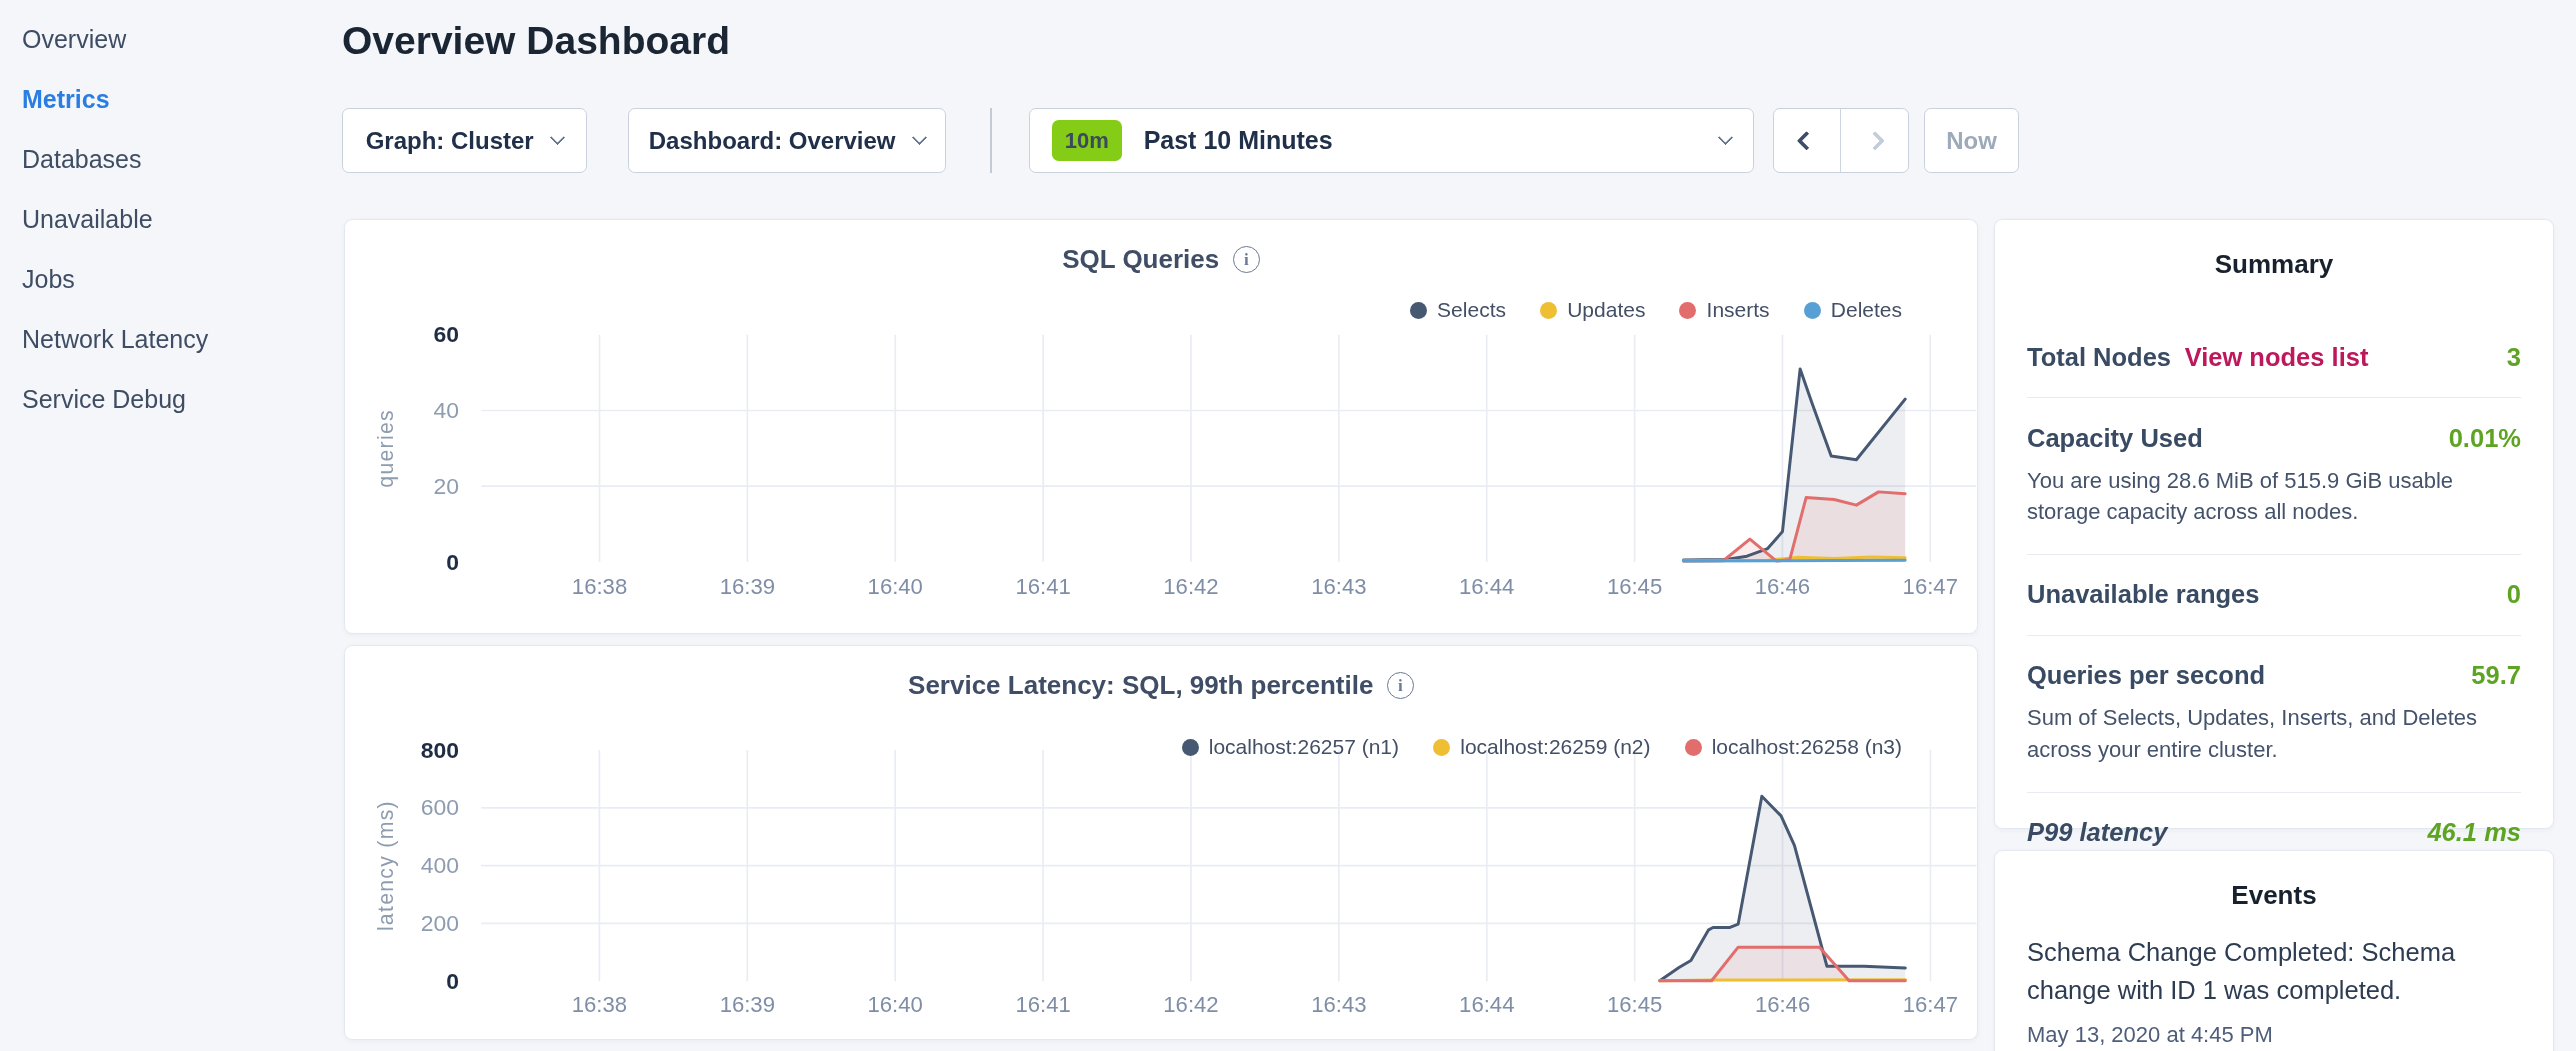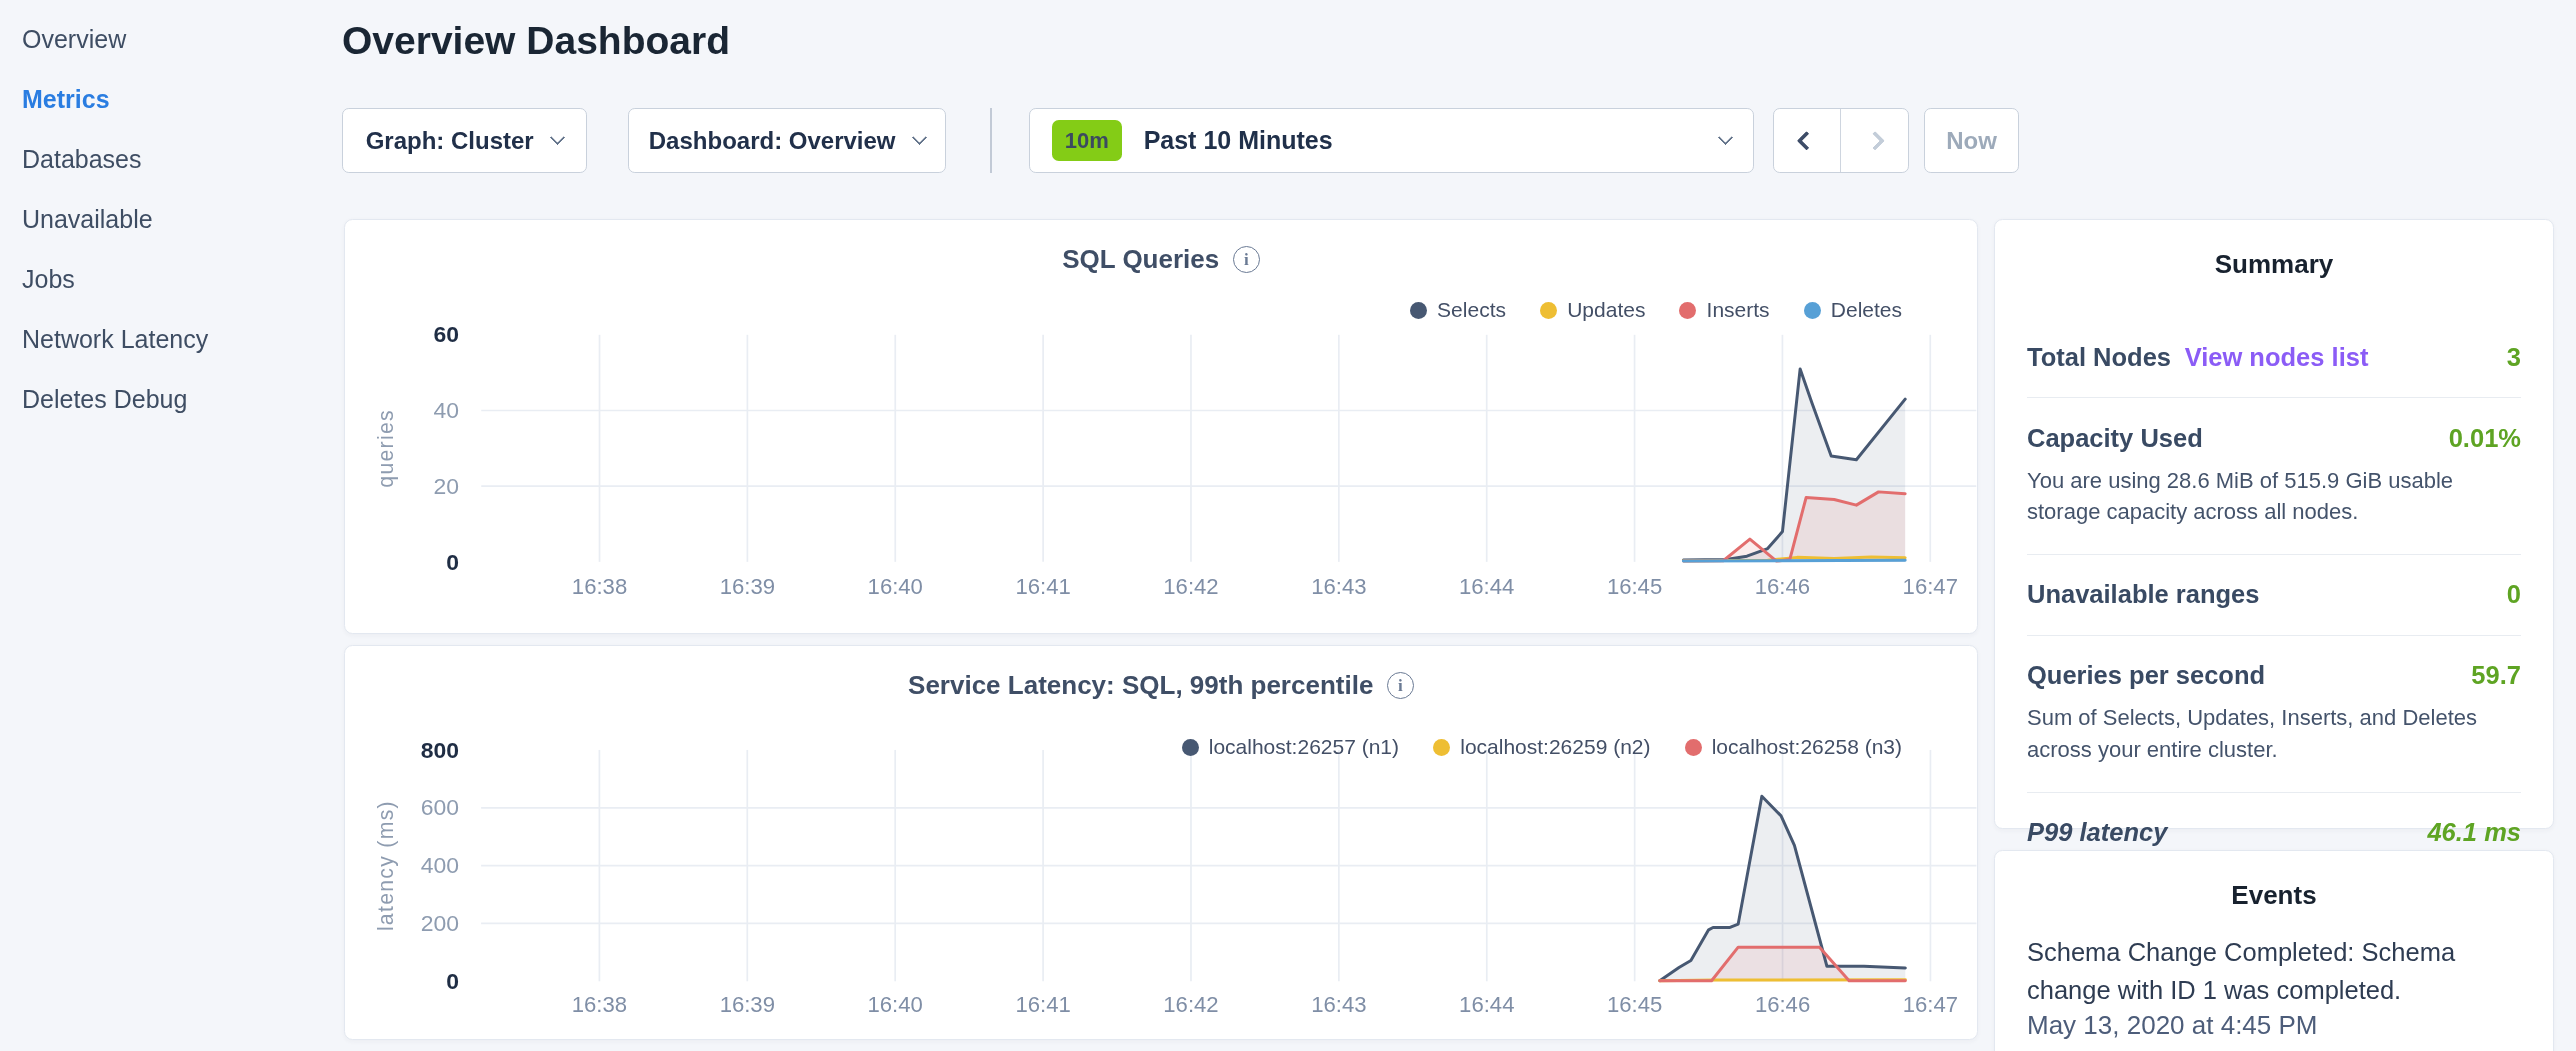--- a/index.html
+++ b/index.html
@@ -47,42 +47,42 @@
   .chart-svg { position:absolute; left:0; top:0; }
   svg text { font-family:"Liberation Sans", sans-serif; }
 
   
   .panel-title { text-align:center; font-size:26px; font-weight:700; color:#18222f; padding-top:29px; }
   .summary-rows { padding:37px 32px 0 32px; }
   .srow { padding:25.5px 0; border-bottom:1.7px solid #e8ecf1; }
   .srow:last-child { border-bottom:none;font-style:italic; }
   .srow-main { display:flex; align-items:baseline; }
   .srow-label { font-size:25.5px; font-weight:700; color:#394a63; }
-  .srow-link { font-size:25.5px; font-weight:700; color:#8b5cf6; margin-left:13.6px; cursor:pointer; }
+  .srow-link { font-size:25.5px; font-weight:700; color:#be185d; margin-left:13.6px; cursor:pointer; }
   .srow-value { margin-left:auto; font-size:25.5px; font-weight:700; color:#5ea423; }
   .srow-desc { margin-top:12px; font-size:22px; line-height:1.45; color:#44536b; }
 
   
   .event-item { padding:22px 32px 0 32px; }
   .event-text { font-size:25.5px; line-height:1.5; color:#2e3c52; }
-  .event-date { font-size:26px; color:#4d5d7a; }
+  .event-date { margin-top:12px; font-size:22px; color:#4d5d7a; }
 </style>
 </head>
 <body>
 
 <div class="root">
 
   <nav class="sidebar">
     <div class="nav-item">Overview</div>
     <div class="nav-item active">Metrics</div>
     <div class="nav-item">Databases</div>
     <div class="nav-item">Unavailable</div>
     <div class="nav-item">Jobs</div>
     <div class="nav-item">Network Latency</div>
-    <div class="nav-item">Deletes Debug</div>
+    <div class="nav-item">Service Debug</div>
   </nav>
 
   <h1 class="page-title">Overview Dashboard</h1>
 
   <div class="ctrl dd-graph">
     <span>Graph: Cluster</span>
     <span class="chev"></span>
   </div>
   <div class="ctrl dd-dash">
     <span>Dashboard: Overview</span>

